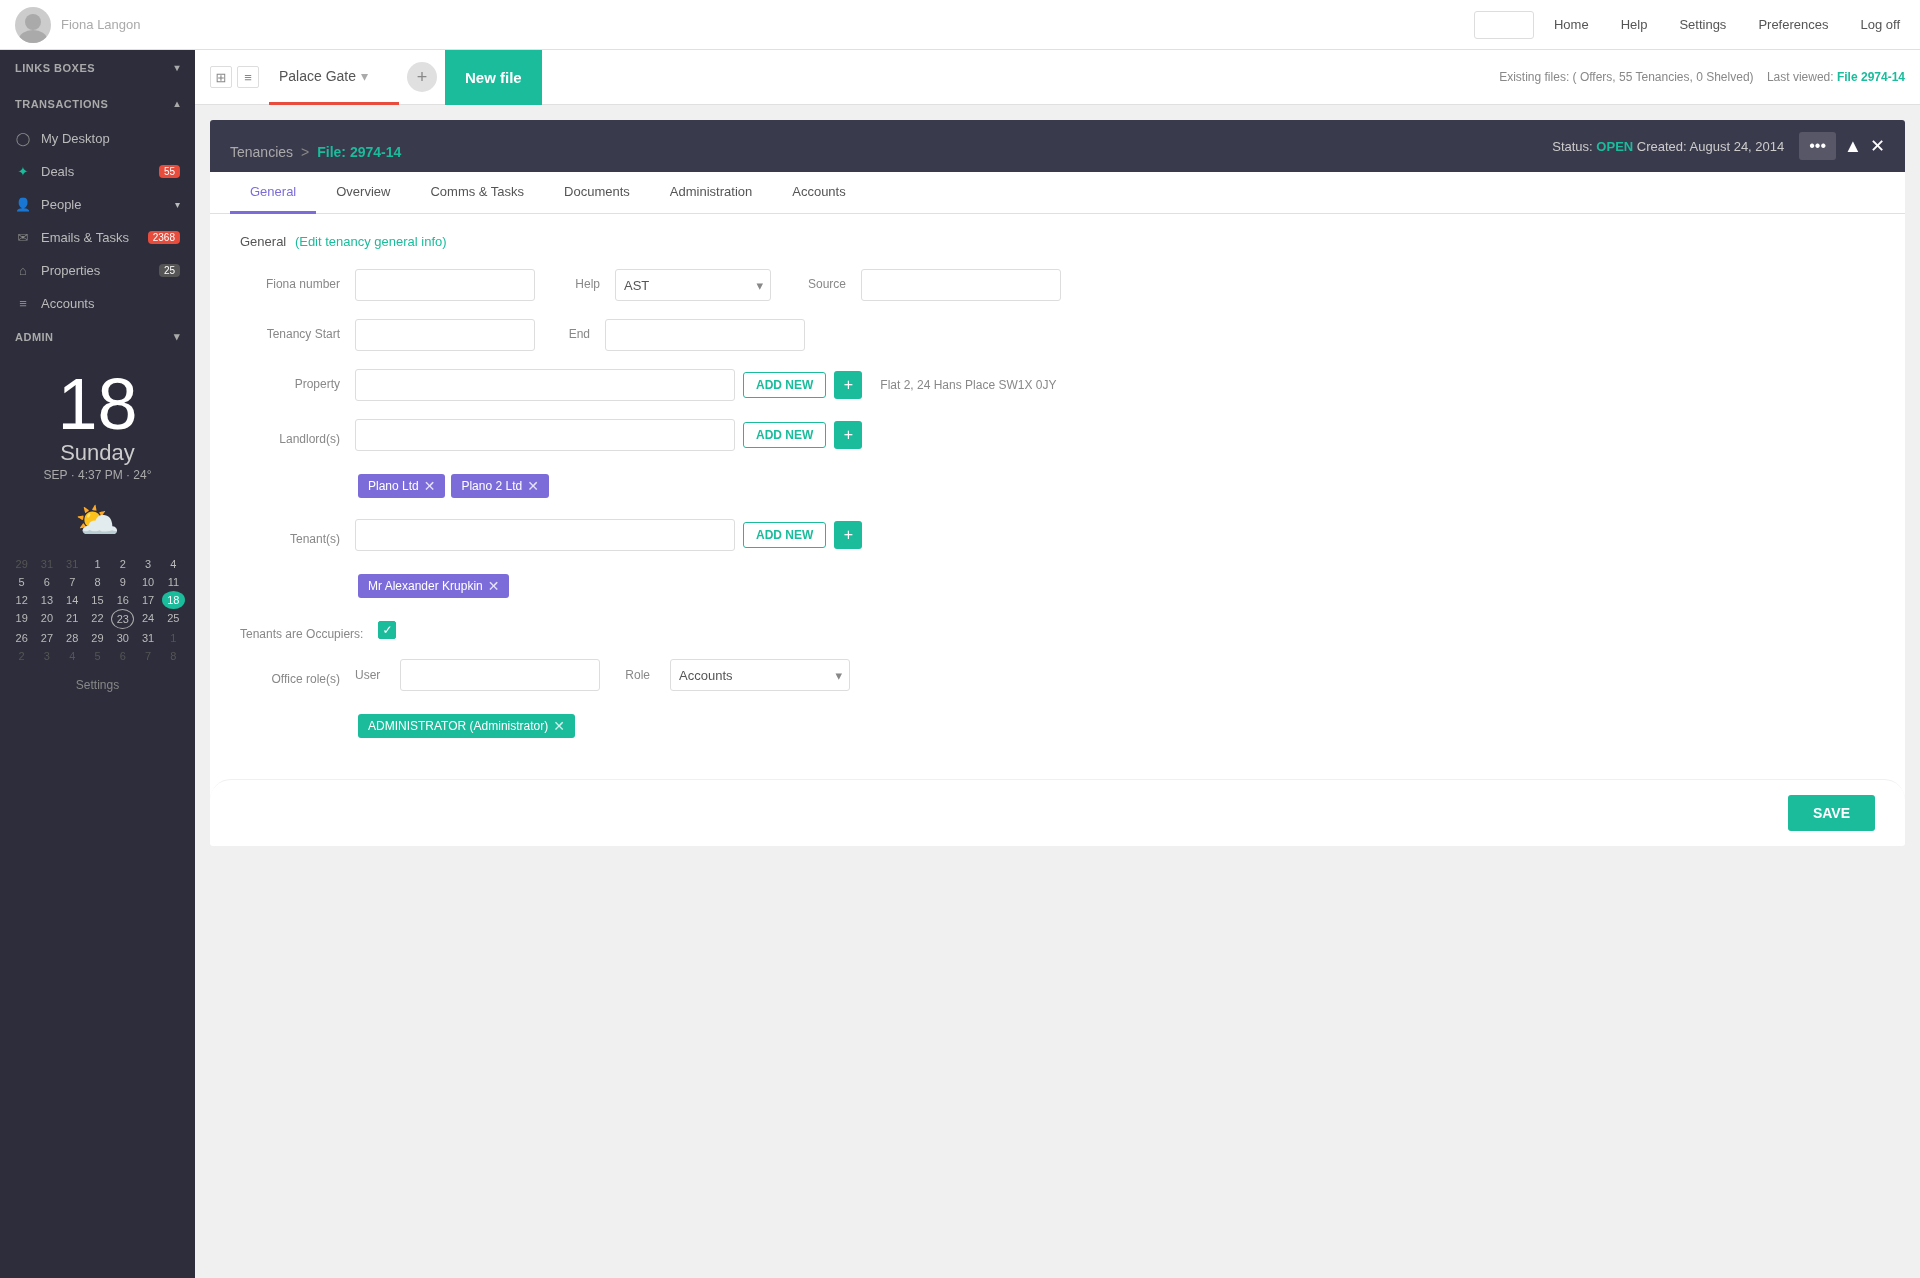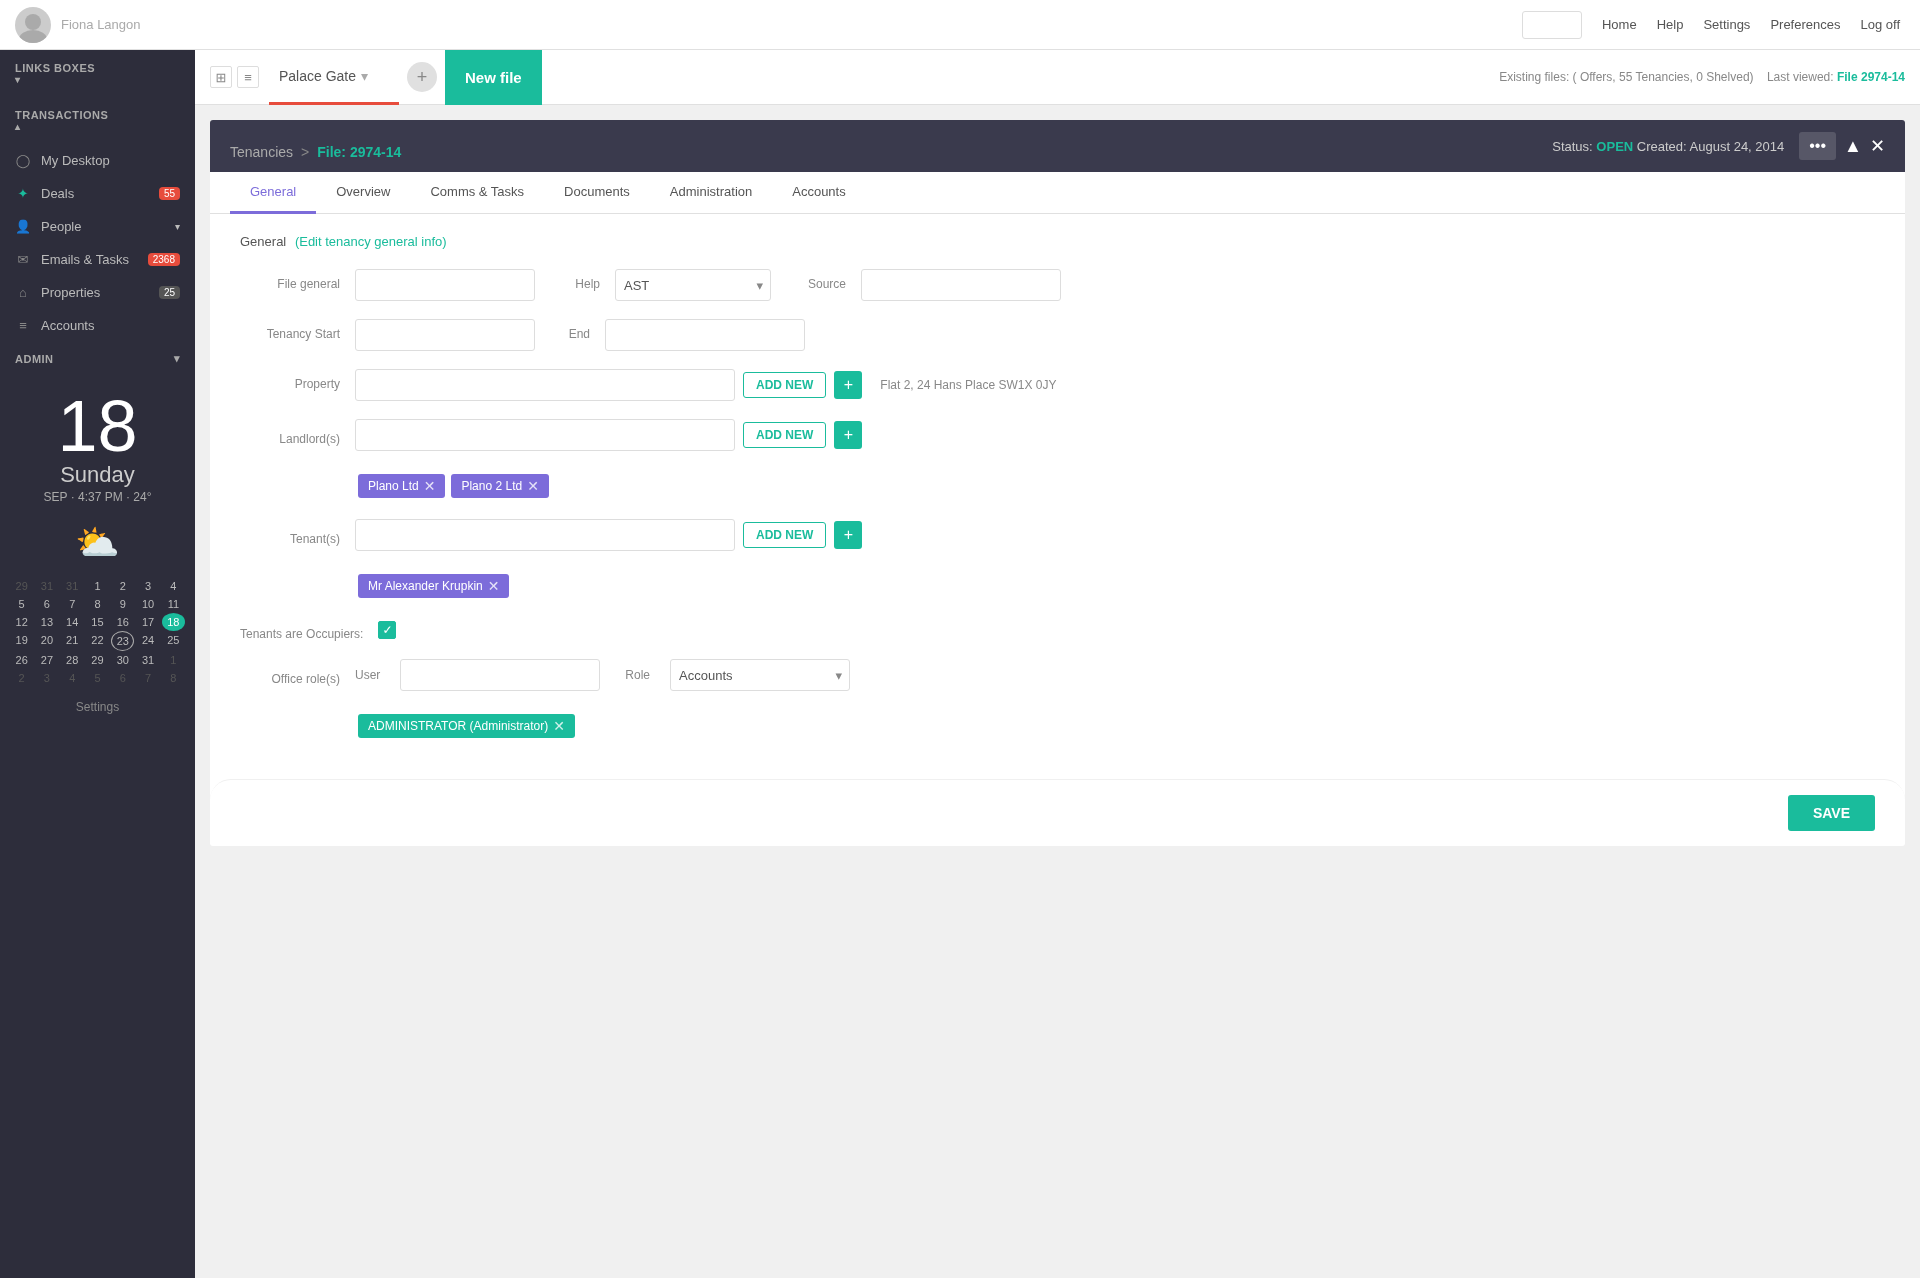--- a/index.html
+++ b/index.html
@@ -10,40 +10,40 @@
       display: flex; align-items: center; justify-content: flex-end;
       background: #fff; height: 50px; padding: 0 20px;
       border-bottom: 1px solid #e0e0e0; position: relative;
     }
     .top-nav .user-area { display: flex; align-items: center; gap: 10px; position: absolute; left: 15px; }
     .top-nav .avatar {
       width: 36px; height: 36px; border-radius: 50%; background: #ccc;
       display: flex; align-items: center; justify-content: center; overflow: hidden;
     }
     .top-nav .username { color: #aaa; font-size: 13px; }
-    .top-nav .nav-links { display: flex; gap: 20px; align-items: center; }
+    .top-nav .nav-links { display: flex; gap: 32px; align-items: center; }
     .top-nav .nav-links a { color: #555; text-decoration: none; font-size: 13px; }
     .top-nav .search-box {
       width: 60px; height: 28px; border: 1px solid #ddd; border-radius: 3px;
       margin-right: 20px;
     }
 
     
     .app-body { display: flex; height: calc(100vh - 50px); }
 
     
     .sidebar {
       width: 195px; background: #2d2d3b; color: #ccc;
       display: flex; flex-direction: column; flex-shrink: 0;
       overflow-y: auto;
     }
     .sidebar-section-header {
       display: flex; justify-content: space-between; align-items: flex-start;
       padding: 12px 15px; font-size: 11px; font-weight: bold; color: #aaa;
-      letter-spacing: 0.5px; cursor: pointer; flex-direction: column;
+      letter-spacing: 0.5px; cursor: pointer;
     }
     .sidebar-section-header .chevron { font-size: 10px; }
     .sidebar-item {
       display: flex; align-items: center; gap: 10px;
       padding: 9px 15px; color: #bbb; cursor: pointer; font-size: 13px;
     }
     .sidebar-item .icon { width: 16px; text-align: center; color: #888; }
     .sidebar-item .icon.teal { color: #1abc9c; }
     .sidebar-item .badge {
       background: #e74c3c; color: #fff; border-radius: 4px;
@@ -434,21 +434,21 @@
         </div>
       </div>
 
       <div class="form-area">
         <div class="form-section-title">
           <span>General</span>
           <span class="edit-link">(Edit tenancy general info)</span>
         </div>
 
         <div class="form-row">
-          <span class="form-label">File general</span>
+          <span class="form-label">Fiona number</span>
           <input class="form-input" style="width: 180px;" type="text">
 
           <span class="form-label" style="min-width:50px;">Help</span>
           <div class="select-wrapper">
             <select class="form-select" style="width:156px;">
               <option>AST</option>
             </select>
           </div>
 
           <span class="form-label" style="min-width:60px;">Source</span>

